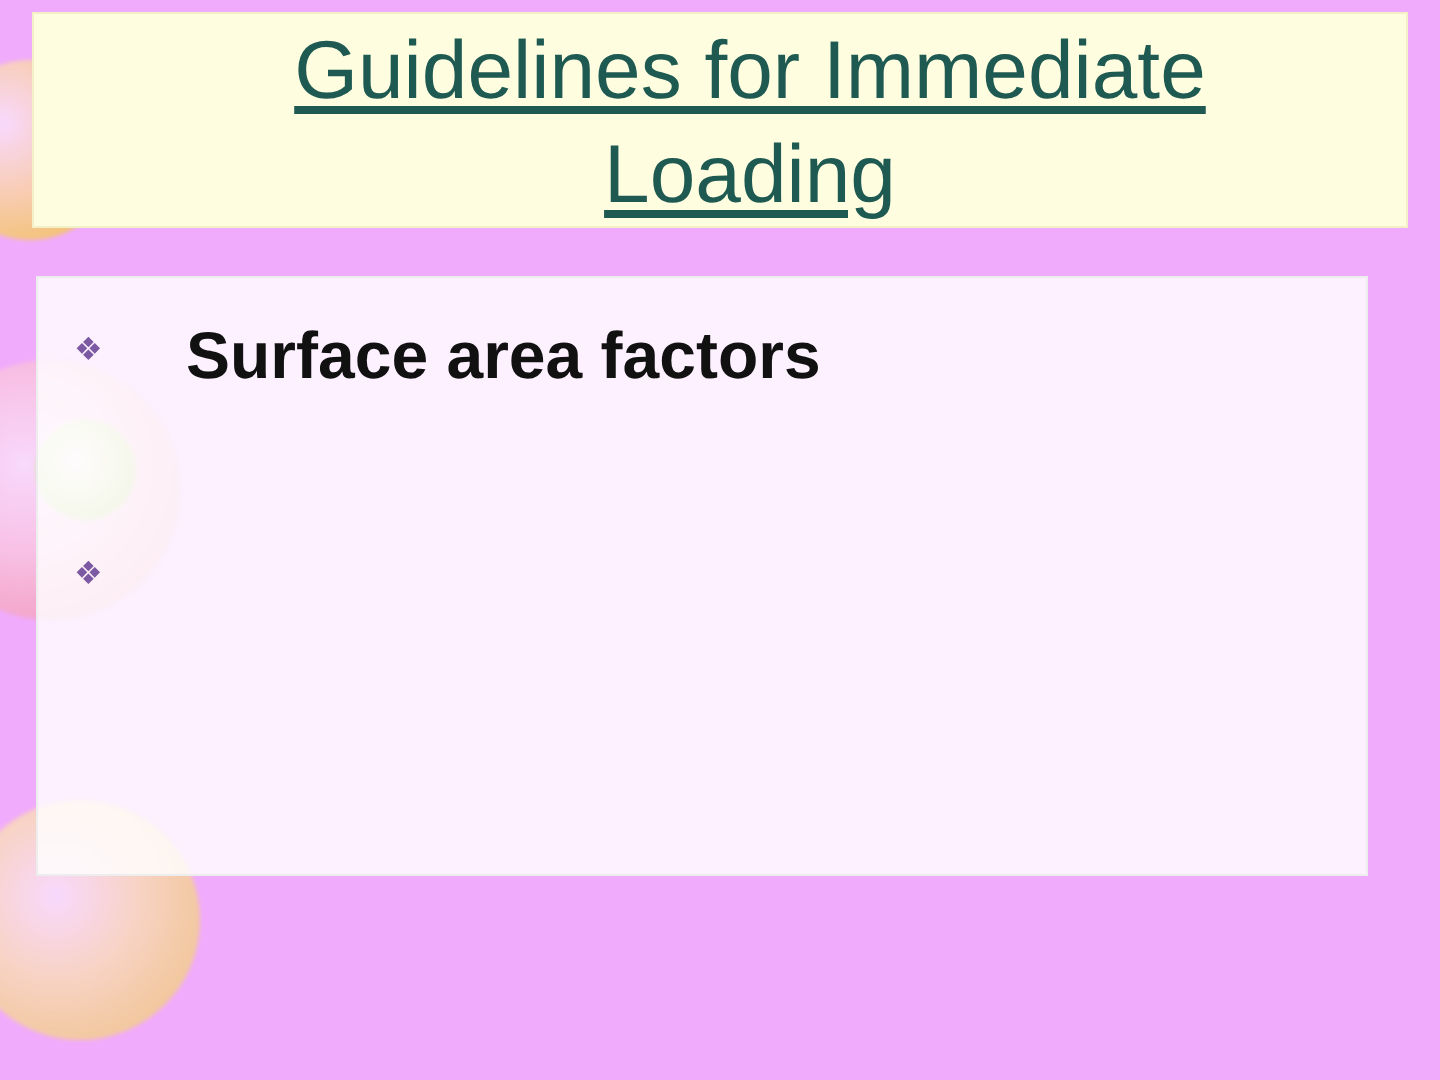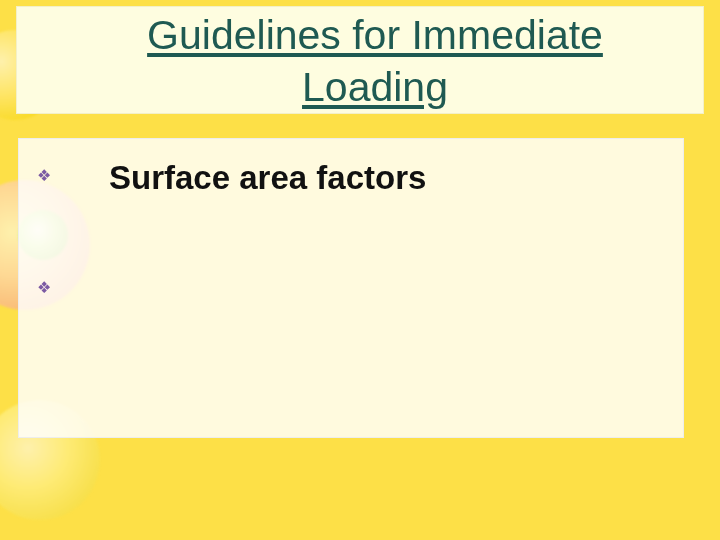--- a/index.html
+++ b/index.html
@@ -8,21 +8,21 @@
     width: 720px;
     height: 540px;
     overflow: hidden;
     font-family: Verdana, Geneva, sans-serif;
     background: #ffffff;
   }
   .slide {
     position: relative;
     width: 720px;
     height: 540px;
-    background: #fde047;
+    background: #f0abfc;
   }
   
   .bubble {
     position: absolute;
     border-radius: 50%;
     opacity: 0.55;
     filter: blur(1px);
   }
 
   .title-band {
@@ -74,21 +74,20 @@
     margin-right: 34px;
     color: #7c5aa3;
     font-size: 16px;
     line-height: 1;
   }
   .bullet-text {
     font-size: 33px;
     font-weight: 700;
     color: #111111;
     line-height: 42px;
-    margin-left: 16px;
   }
 </style>
 </head>
 <body>
 
 <div class="slide">
 
   <div class="bubble" style="left:-30px; top:30px; width:90px; height:90px;
               background: radial-gradient(circle at 35% 35%, #ffffff 0%, #ffe872 45%, #f5d400 80%);"></div>
   <div class="bubble" style="left:-40px; top:180px; width:130px; height:130px;

